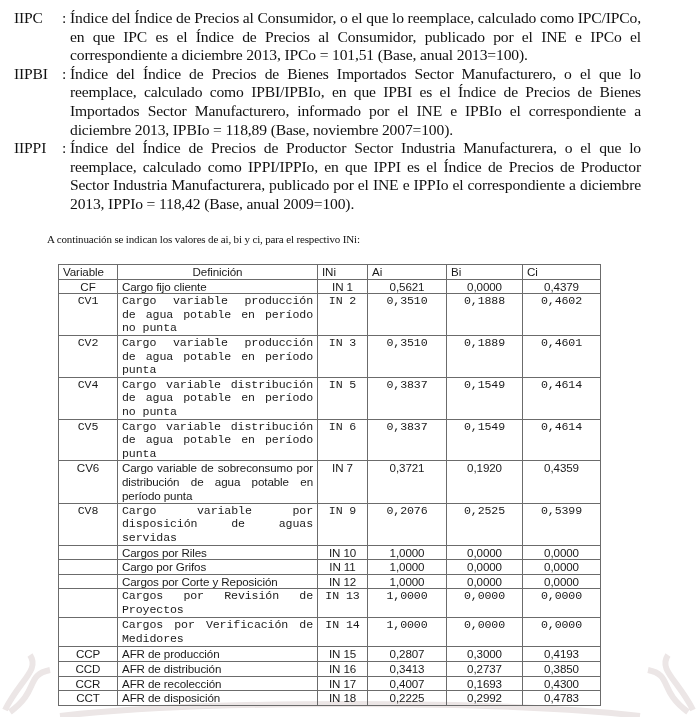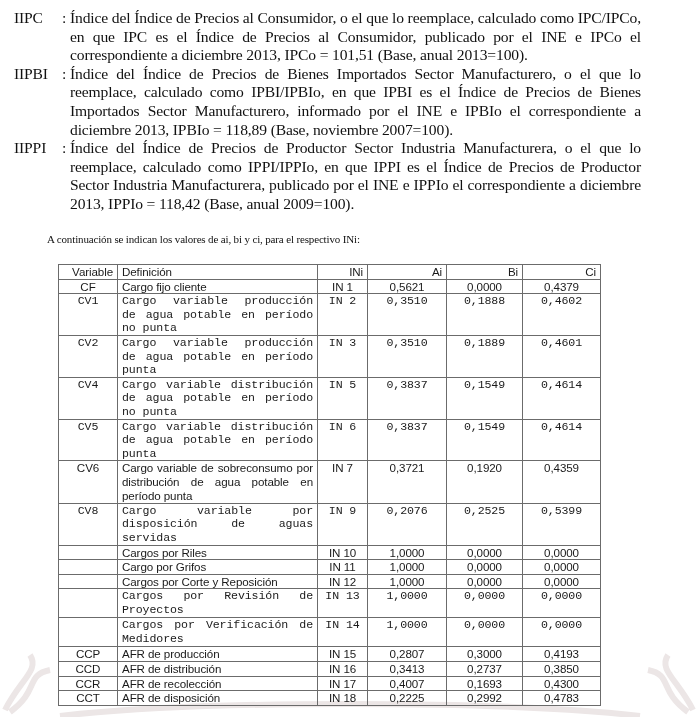--- a/index.html
+++ b/index.html
@@ -35,22 +35,22 @@
     font-size: 11.6px; line-height: 13.6px;
     color: #1a1a1a;
     letter-spacing: -0.1px;
   }
   table.coef td, table.coef th {
     border: 1px solid #6b6b6b;
     padding: 0 4px;
     vertical-align: top;
     font-weight: normal;
   }
-  table.coef th { text-align: right; padding-top: 0; }
-  table.coef th.def-h { text-align: left; margin-left: 20px; }
+  table.coef th { text-align: left; padding-top: 0; }
+  table.coef th.def-h { text-align: center; margin-left: 20px; }
   td.var, td.ini, td.num { text-align: center; }
   td.def-c { text-align: justify; }
   col.c-var { width: 59px; }
   col.c-def { width: 200px; }
   col.c-ini { width: 50px; }
   col.c-ai  { width: 79px; }
   col.c-bi  { width: 76px; }
   col.c-ci  { width: 78px; }
   tr.h1 td { height: 13.6px; }
   tr.h2 td { height: 28px; font-family: Liberation Mono, monospace; }

